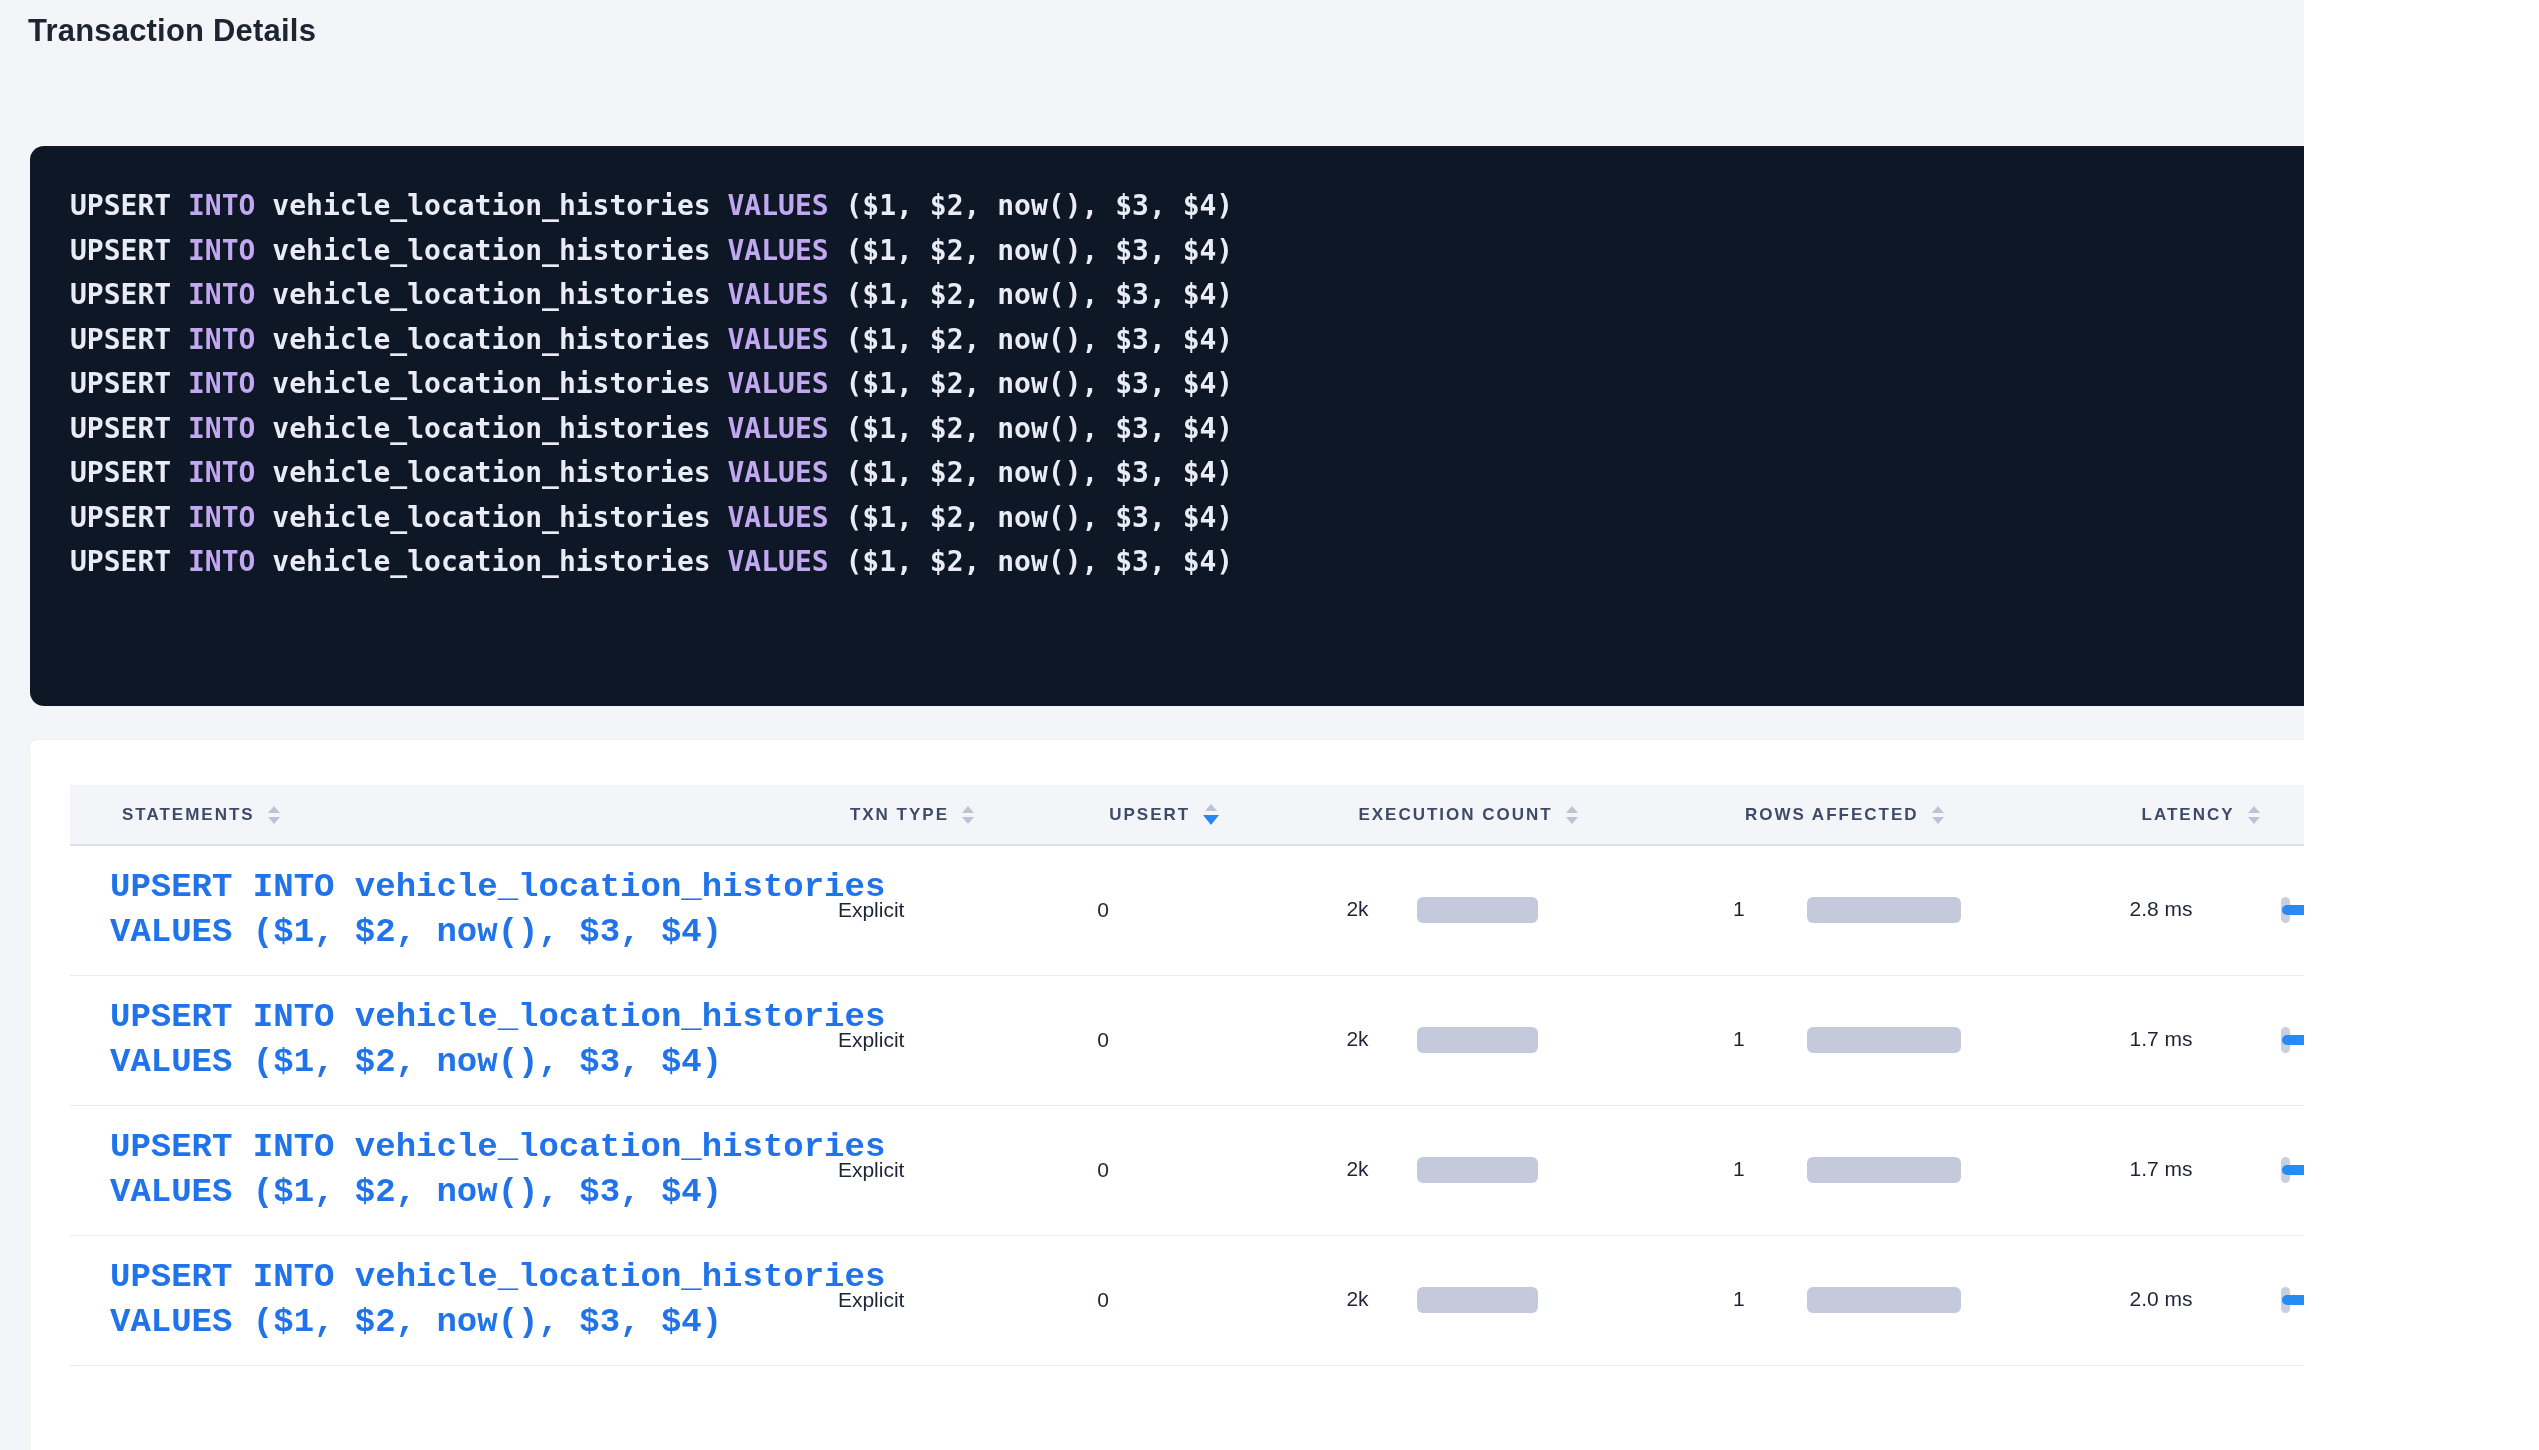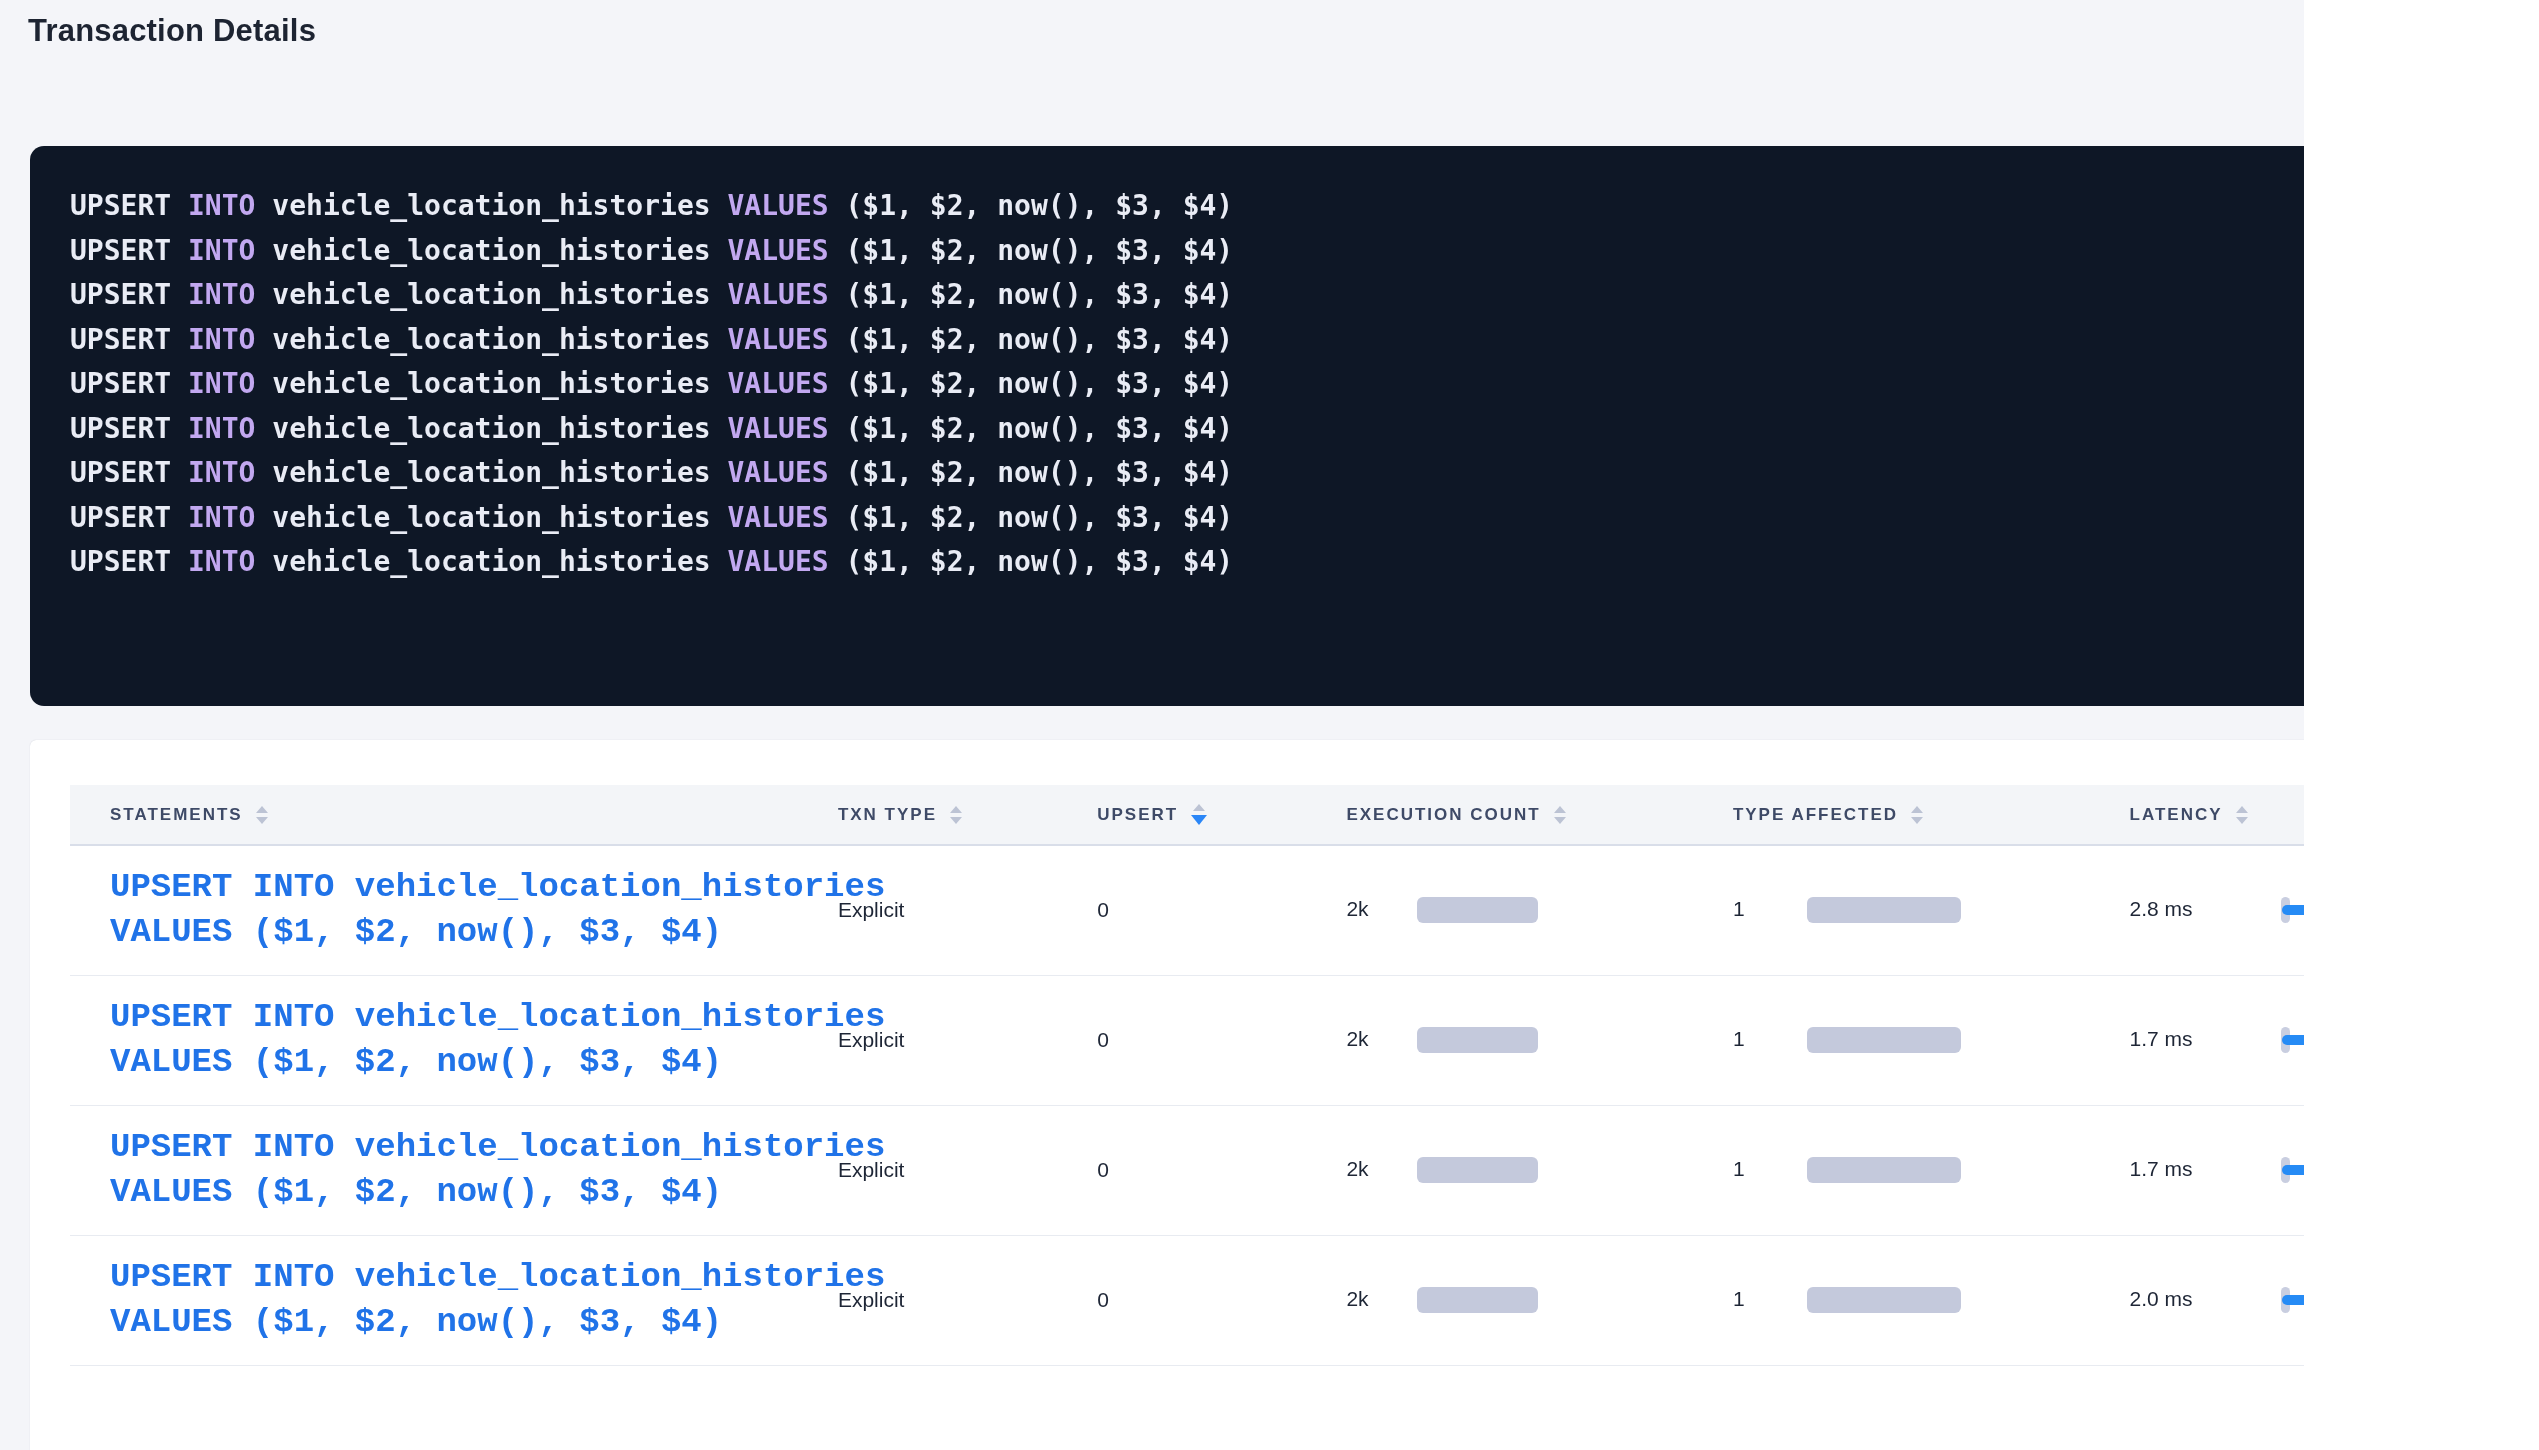--- a/index.html
+++ b/index.html
@@ -67,21 +67,21 @@
     background:#f3f5f8;
     height:60px;
     border-bottom:2px solid #d9dee9;
     text-align:left;vertical-align:middle;
     font-size:17px;font-weight:700;letter-spacing:2px;
     color:var(--header-ink);
     padding:0;white-space:nowrap;
     cursor:pointer;
   }
   thead th:first-child{padding-left:40px;}
-  .th-inner{display:inline-flex;align-items:center;gap:13px;}
+  .th-inner{display:inline-flex;align-items:center;gap:13px;margin-left:12px;}
   .sort-arrows{display:inline-flex;flex-direction:column;align-items:center;gap:4px;}
   .arrow-up{width:0;height:0;border-left:6px solid transparent;border-right:6px solid transparent;border-bottom:7px solid #bcc3d4;}
   .arrow-down{width:0;height:0;border-left:6px solid transparent;border-right:6px solid transparent;border-top:7px solid #bcc3d4;}
   .arrow-down.active{border-left-width:8px;border-right-width:8px;border-top:10px solid var(--accent-blue);}
   tbody tr{border-bottom:1px solid #e8ebf1;}
   tbody td{
     height:130px;vertical-align:middle;padding:0;
   }
   tbody td:first-child{padding-left:40px;}
   .stmt-link{
@@ -158,21 +158,21 @@
                 </span>
               </span></th>
             <th><span class="th-inner">
                 <span class="th-label">EXECUTION COUNT</span>
                 <span class="sort-arrows">
                   <span class="arrow-up"></span>
                   <span class="arrow-down"></span>
                 </span>
               </span></th>
             <th><span class="th-inner">
-                <span class="th-label">TYPE AFFECTED</span>
+                <span class="th-label">ROWS AFFECTED</span>
                 <span class="sort-arrows">
                   <span class="arrow-up"></span>
                   <span class="arrow-down"></span>
                 </span>
               </span></th>
             <th><span class="th-inner">
                 <span class="th-label">LATENCY</span>
                 <span class="sort-arrows">
                   <span class="arrow-up"></span>
                   <span class="arrow-down"></span>

